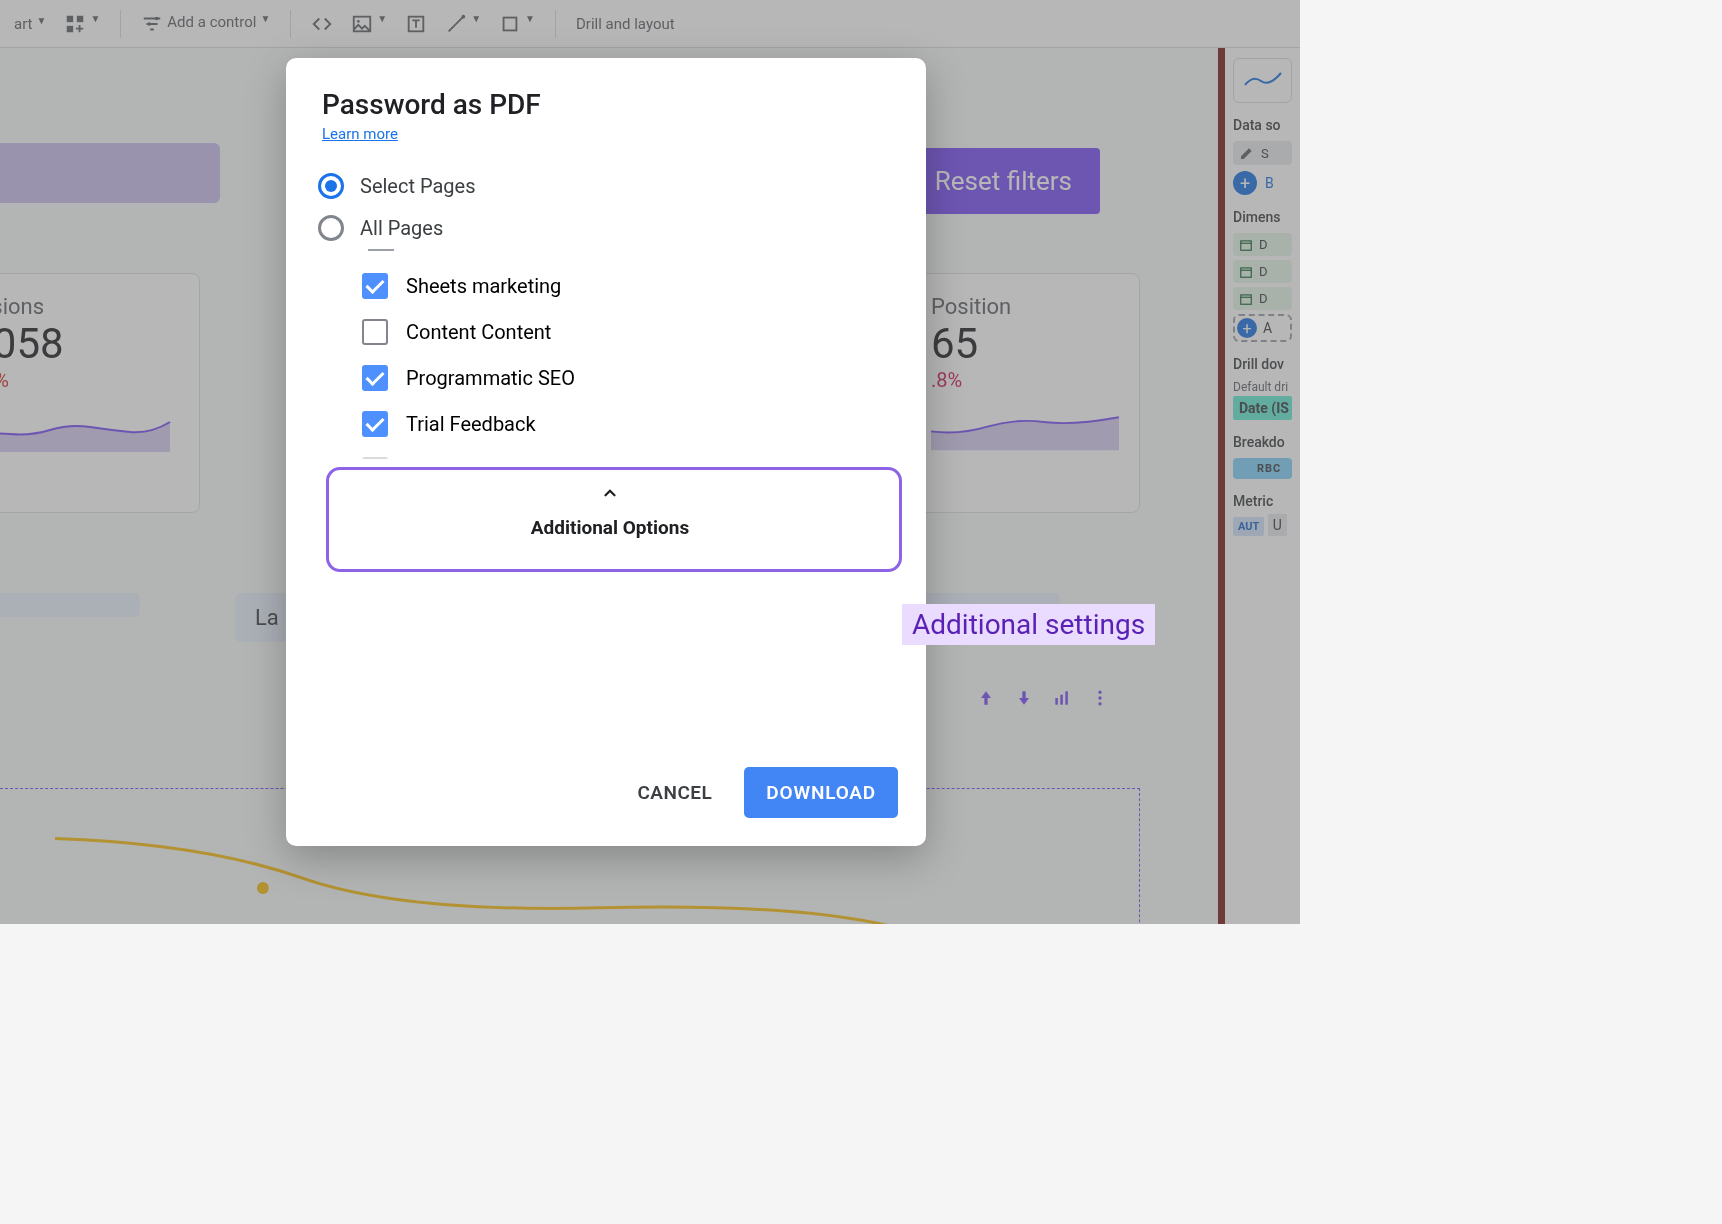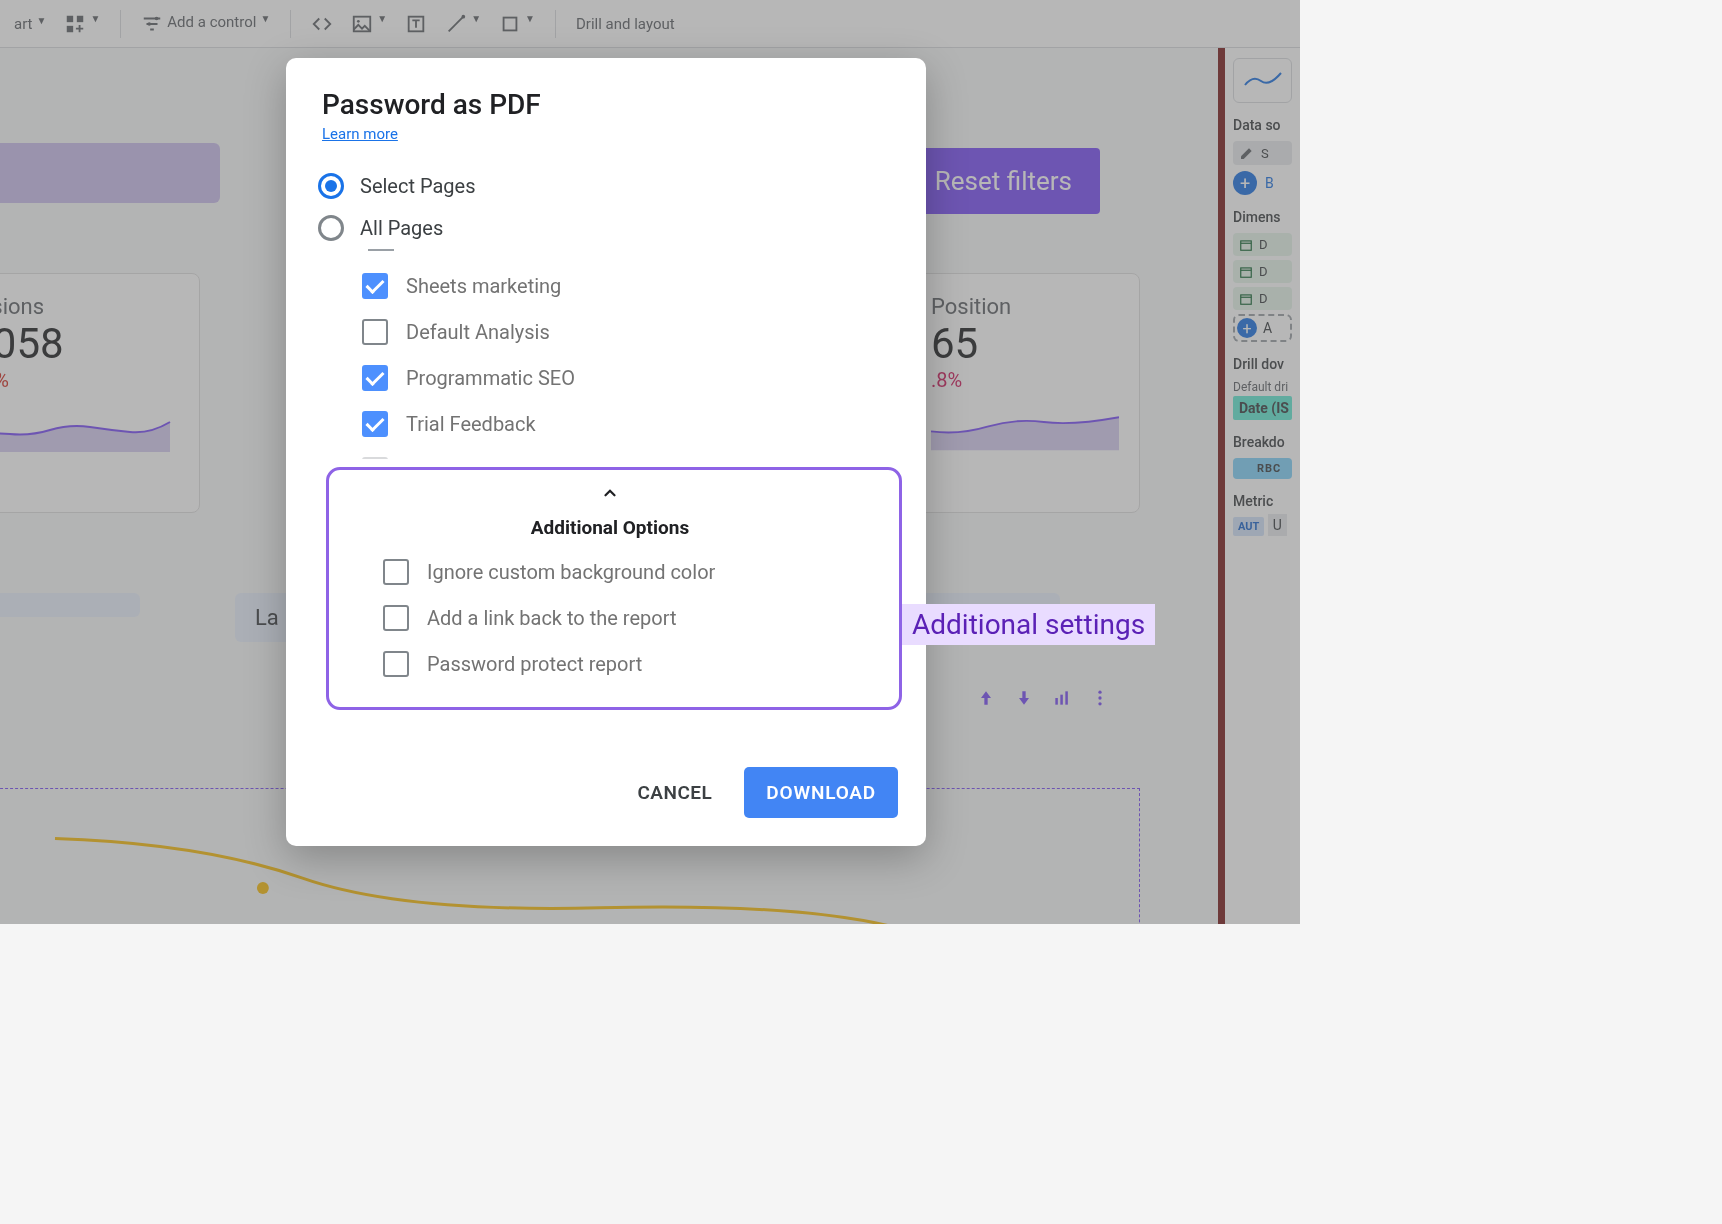--- a/index.html
+++ b/index.html
@@ -58,21 +58,21 @@
 .dlg-body { padding:12px 0 0 28px; flex:1; overflow:hidden; position:relative; }
 .radio-row { display:flex; align-items:center; gap:16px; padding:8px 0 8px 4px; font-size:20px; color:#3c4043; }
 .radio { width:26px; height:26px; border-radius:50%; border:3px solid #80868b; position:relative; flex-shrink:0; }
 .radio.selected { border-color:#1a73e8; }
 .radio.selected::after { content:""; position:absolute; inset:4px; border-radius:50%; background:#1a73e8; }
 
 .pages-list { margin-left:48px; height:210px; overflow-y:auto; padding-right:20px; position:relative; }
 .pages-list::-webkit-scrollbar { width:8px; }
 .pages-list::-webkit-scrollbar-thumb { background:#bdc1c6; border-radius:4px; }
 .cut-line { width:26px; height:2px; background:#9aa0a6; margin:0 0 12px 6px; }
-.chk-row { display:flex; align-items:center; gap:18px; padding:10px 0; font-size:20px; color:#737373; }
+.chk-row { display:flex; align-items:center; gap:18px; padding:10px 0; font-size:20px; color:#000000; }
 .chk { width:26px; height:26px; border:2.5px solid #80868b; border-radius:3px; flex-shrink:0; position:relative; }
 .chk.on { background:#4d90fe; border-color:#4d90fe; }
 .chk.on::after { content:""; position:absolute; left:6px; top:1px; width:7px; height:14px; border:solid #fff; border-width:0 3px 3px 0; transform:rotate(45deg); }
 
 
 .addl-wrap { margin:8px 24px 0 12px; border:3px solid #8e63e6; border-radius:14px; padding:14px 18px 20px 10px; }
 .addl-head { display:flex; align-items:center; gap:14px; font-size:19px; font-weight:700; color:#202124; margin-bottom:10px;flex-direction:column; }
 .chevron-up { width:18px; height:18px; }
 .addl-opts { padding-left:44px; }
 
@@ -289,21 +289,21 @@
     </div>
 
     <div class="pages-list">
       <div class="cut-line"></div>
       <div class="chk-row">
         <span class="chk on"></span>
         <span>Sheets marketing</span>
       </div>
       <div class="chk-row">
         <span class="chk"></span>
-        <span>Default Analysis</span>
+        <span>Content Content</span>
       </div>
       <div class="chk-row">
         <span class="chk on"></span>
         <span>Programmatic SEO</span>
       </div>
       <div class="chk-row">
         <span class="chk on"></span>
         <span>Trial Feedback</span>
       </div>
       <div class="chk-row" style="opacity:.3;">
@@ -311,34 +311,20 @@
       </div>
     </div>
 
     <div class="addl-wrap">
       <div class="addl-head">
         <svg class="chevron-up" viewBox="0 0 24 24">
             <path d="M6 15l6-6 6 6" stroke="#202124" stroke-width="3" fill="none" stroke-linecap="round"></path>
           </svg>
         <span>Additional Options</span>
       </div>
-      <div class="addl-opts">
-        <div class="chk-row">
-          <span class="chk"></span>
-          <span>Ignore custom background color</span>
-        </div>
-        <div class="chk-row">
-          <span class="chk"></span>
-          <span>Add a link back to the report</span>
-        </div>
-        <div class="chk-row">
-          <span class="chk"></span>
-          <span>Password protect report</span>
-        </div>
-      </div>
     </div>
   </div>
 
   <div class="dlg-foot">
     <button class="btn-cancel">CANCEL</button>
     <button class="btn-primary">DOWNLOAD</button>
   </div>
 </div>
 
 <div class="callout">Additional settings</div>

